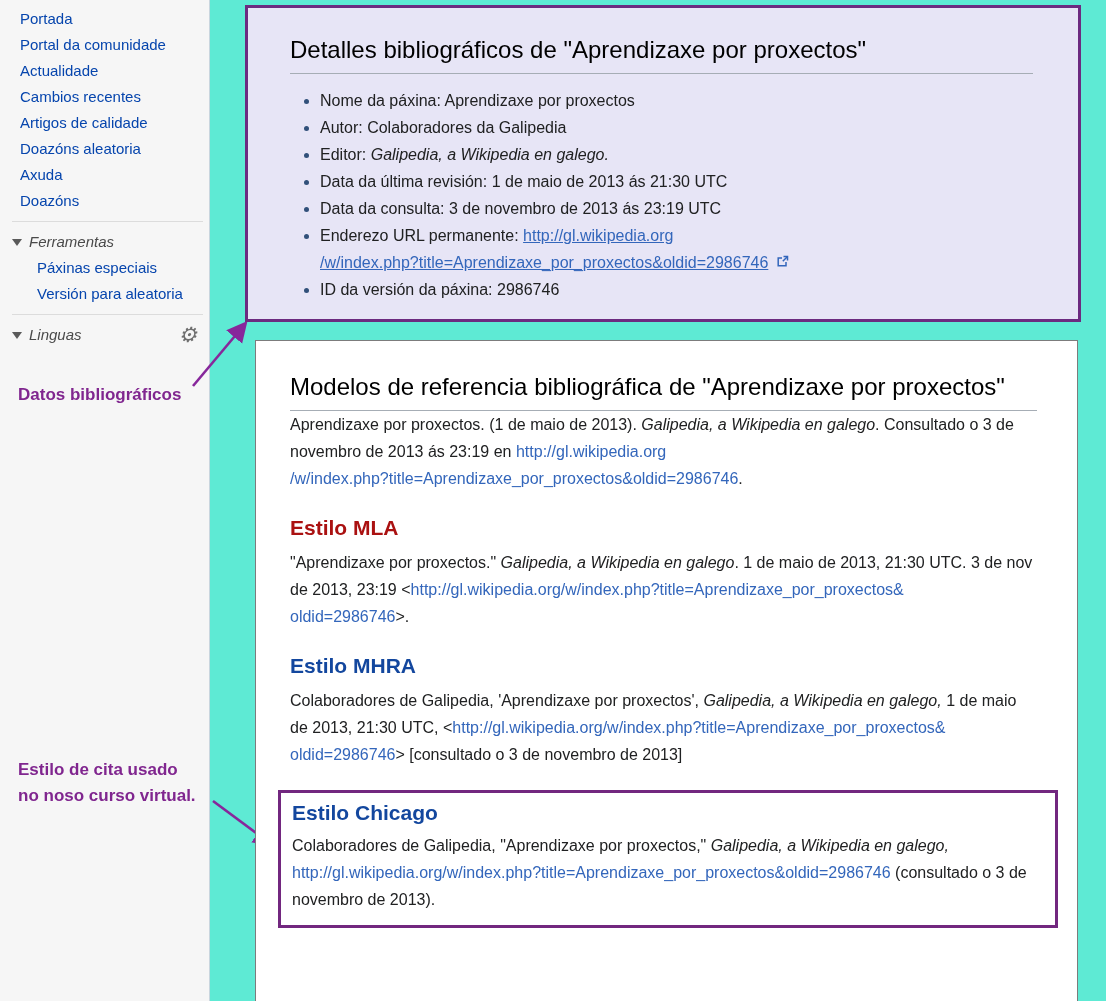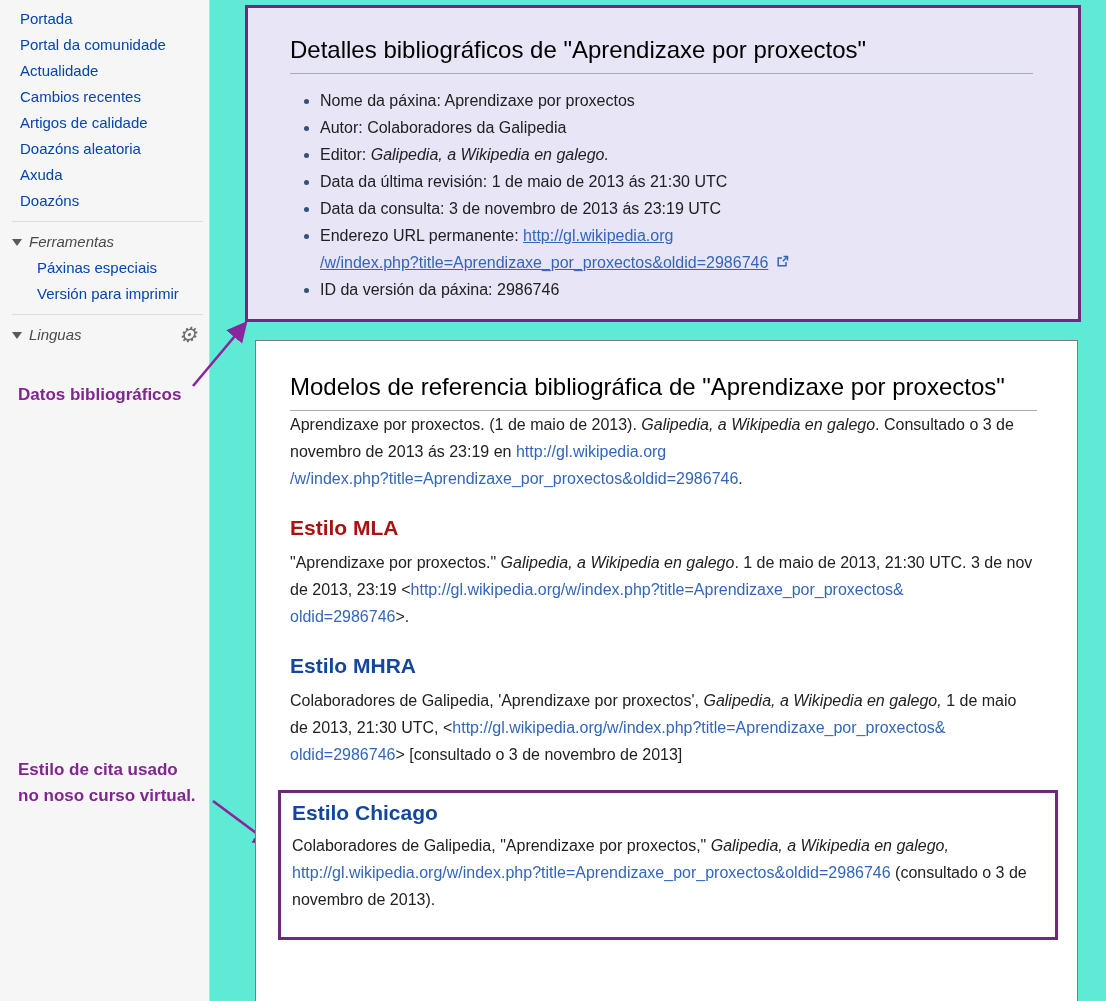--- a/index.html
+++ b/index.html
@@ -38,21 +38,21 @@
 
   
   .models-box { position:absolute; left:255px; top:340px; width:823px; height:730px;
                 border:1px solid #7c7c7c; background:#fff; padding:22px 40px 0 34px; }
   .style-h { font-size:21px; font-weight:bold; margin:24px 0 9px; line-height:24px; }
   .h-blue { color:#13479e; }
   .h-red  { color:#aa1111; }
   .citation { font-size:16px; line-height:27px; color:#202122; margin:0; }
 
   .chicago-box { border:3px solid #72277f; margin:22px 0 0 -12px; width:780px;
-                 padding:0 12px 24px 11px; }
+                 padding:0 12px 12px 11px; }
   .chicago-box .style-h { margin:8px 0 7px; }
 
   a.cite-link { color:#3366bb; text-decoration:none; }
   .details-box a.cite-link { text-decoration:underline; }
   em { font-style:italic; }
   .ext-icon { display:inline-block; vertical-align:baseline; margin-left:3px; }
 </style>
 </head>
 <body>
 
@@ -68,21 +68,21 @@
       <a href="#" class="nav-link">Doazóns aleatoria</a>
       <a href="#" class="nav-link">Axuda</a>
       <a href="#" class="nav-link">Doazóns</a>
     </nav>
     <div class="sep"></div>
     <div class="portlet-head">
       <span class="tri"></span>
       <span>Ferramentas</span>
     </div>
     <a href="#" class="sub-link">Páxinas especiais</a>
-    <a href="#" class="sub-link">Versión para imprimir</a>
+    <a href="#" class="sub-link">Versión para aleatoria</a>
     <div class="sep"></div>
     <div class="portlet-head">
       <span class="tri"></span>
       <span>Linguas</span>
       <span class="gear">⚙</span>
     </div>
   </aside>
 
   <div class="ann ann1">Datos bibliográficos</div>
   <div class="ann ann2">

